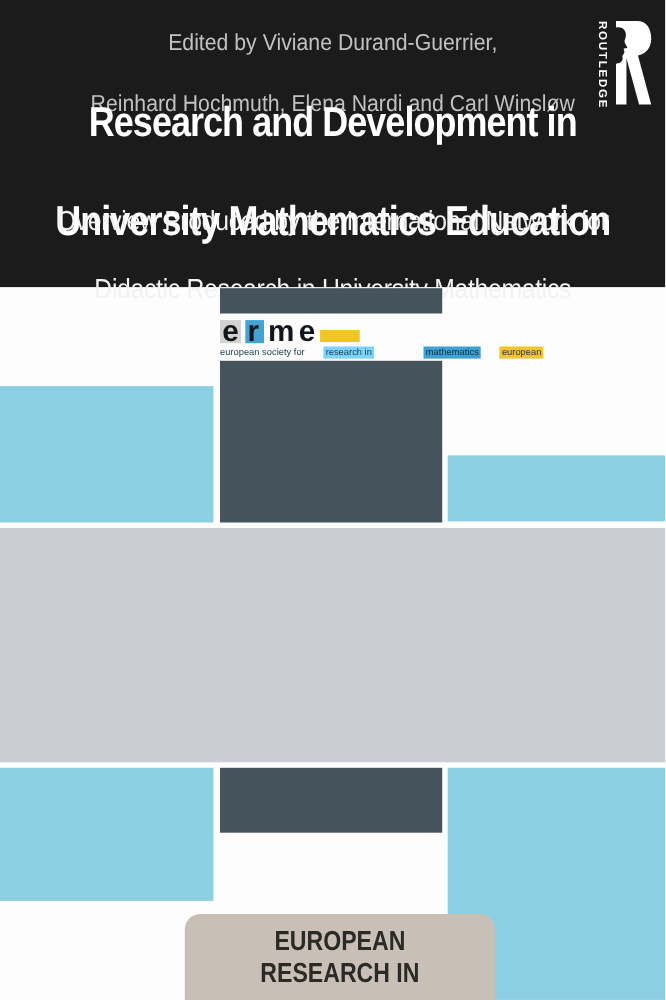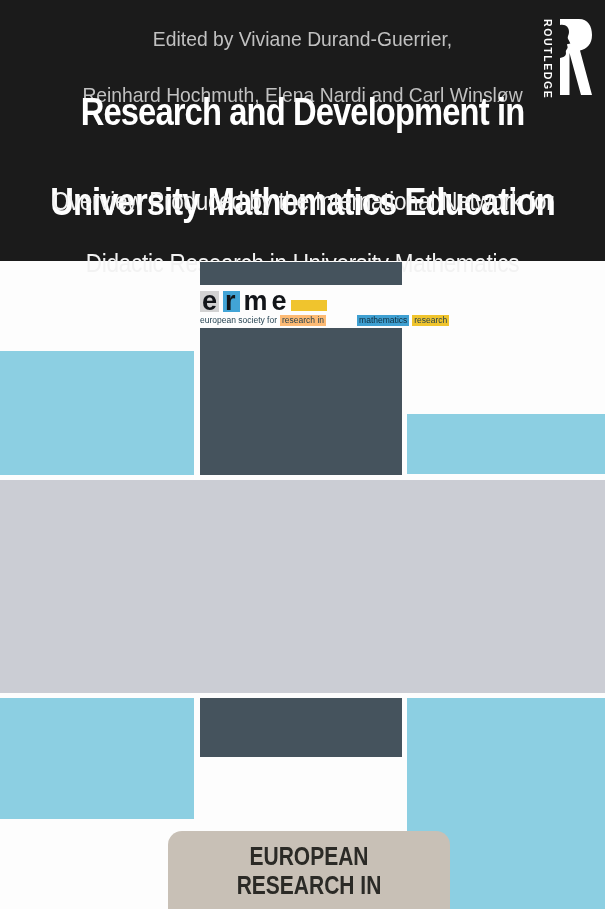--- a/index.html
+++ b/index.html
@@ -54,25 +54,25 @@
   .erme-word { display:flex; align-items:flex-end; height:23px; }
   .el {
     display:inline-block; font-weight:bold; font-size:27px; line-height:21px;
     color:#121519; letter-spacing:0;
   }
   .el + .el, .erme-bar { margin-left:4px; }
   .el-e1 { background:#D2D2D2; padding:0 2px; }
   .el-r  { background:#42A4D6; padding:0 4px 0 2px; }
   .erme-bar { width:36px; height:11px; background:#F0C42D; margin-bottom:1px; }
   .erme-tagline {
-    margin-top:3px; display:flex; align-items:center; gap:3px;
+    margin-top:3px; display:flex; align-items:center; gap:17px;
     font-size:8.5px; line-height:11px; color:#1E3D4C; white-space:nowrap;
   }
   .tg-seg { padding:0 2px; }
-  .tg-research { background:#fdba74; }
+  .tg-research { background:#7dd3fc; }
   .tg-math     { background:#3FA0D2; color:#0F2B3A;margin-left:28px; }
   .tg-edu      { background:#F0C42D; }
 
   
   .series-box {
     position:absolute; left:168px; top:831px; width:282px; height:92px;
     background:#C8C0B6; border-radius:14px; z-index:5;
   }
   .series-text {
     padding-top:11px; text-align:center; font-weight:bold; font-size:25px;
@@ -122,21 +122,21 @@
       <span class="el el-e1">e</span>
       <span class="el el-r">r</span>
       <span class="el">m</span>
       <span class="el">e</span>
       <span class="erme-bar"></span>
     </div>
     <div class="erme-tagline">
       <span>european society for</span>
       <span class="tg-seg tg-research">research in</span>
       <span class="tg-seg tg-math">mathematics</span>
-      <span class="tg-seg tg-edu">research</span>
+      <span class="tg-seg tg-edu">european</span>
     </div>
   </div>
 
   <div class="series-box">
     <div class="series-text"><span>EUROPEAN RESEARCH IN</span><br>
       
     </div>
   </div>
 
 </div>

